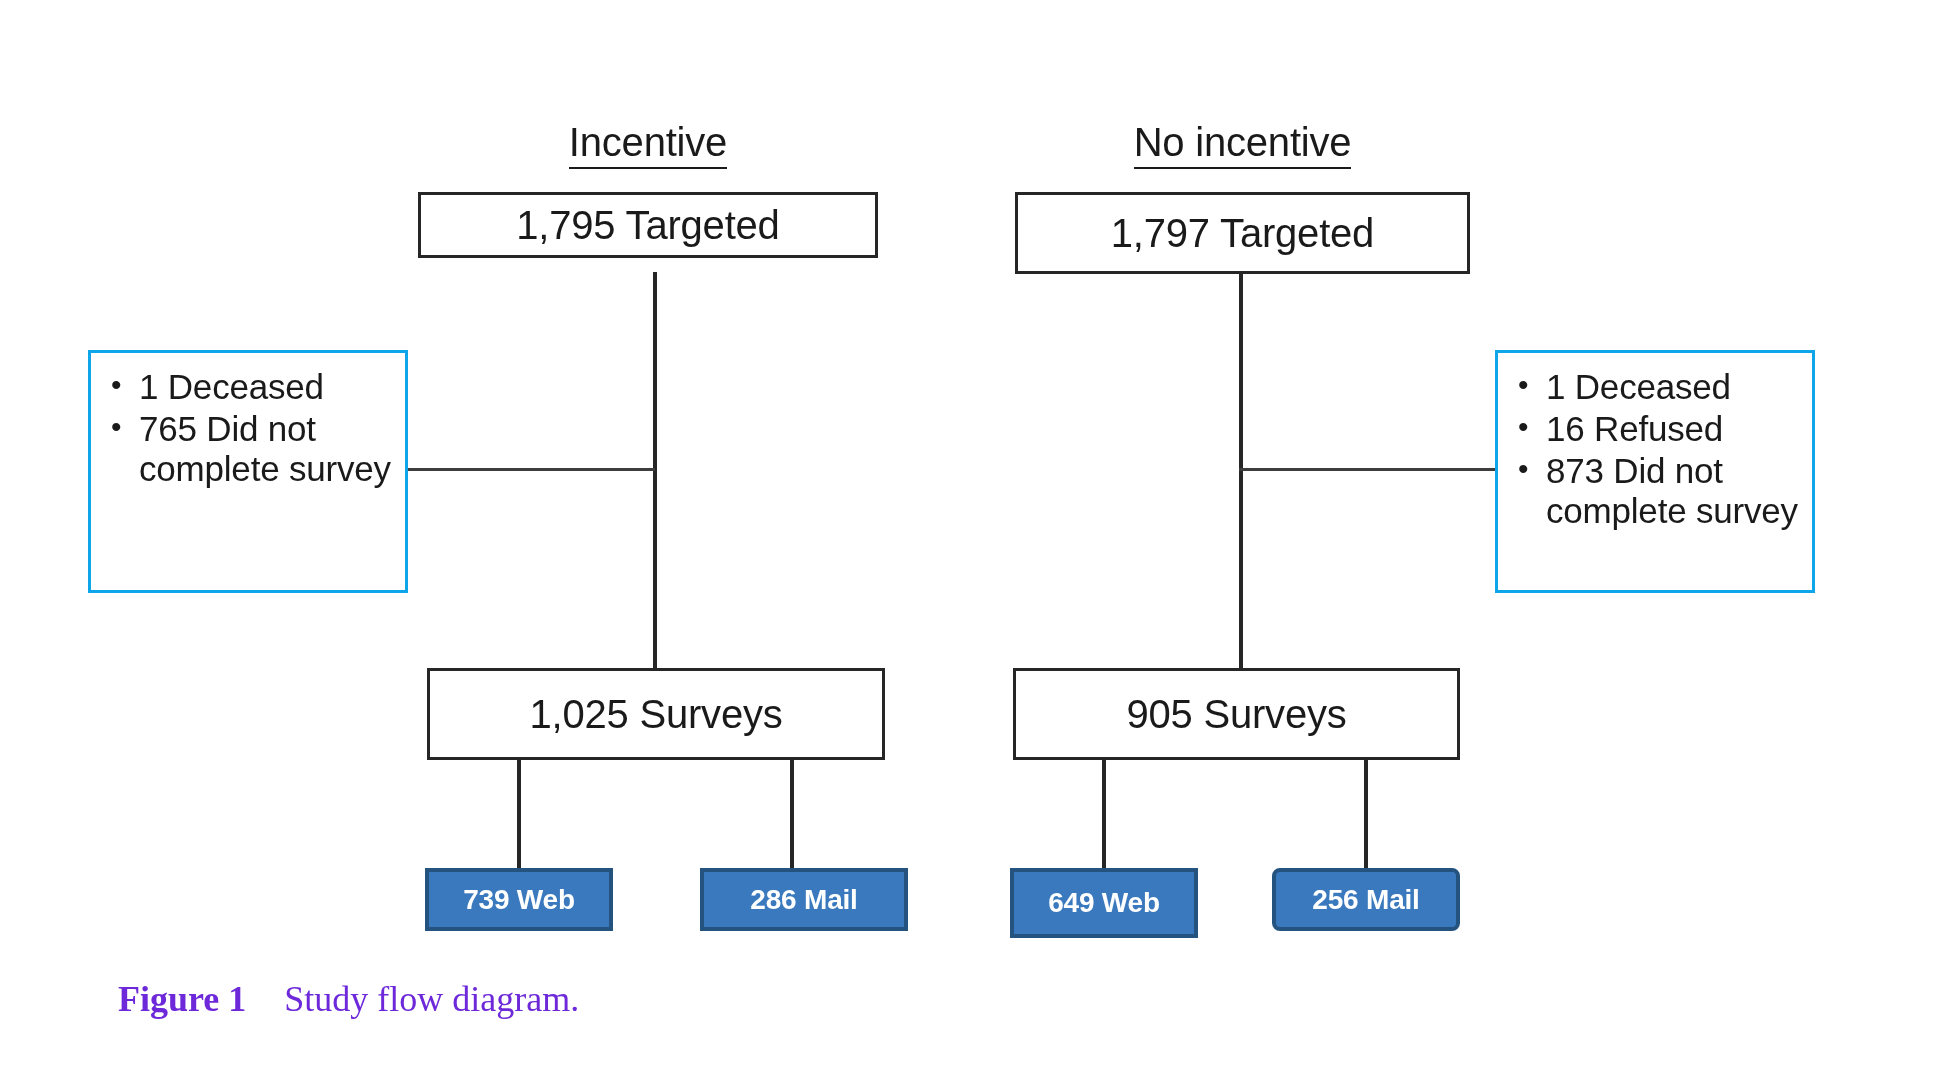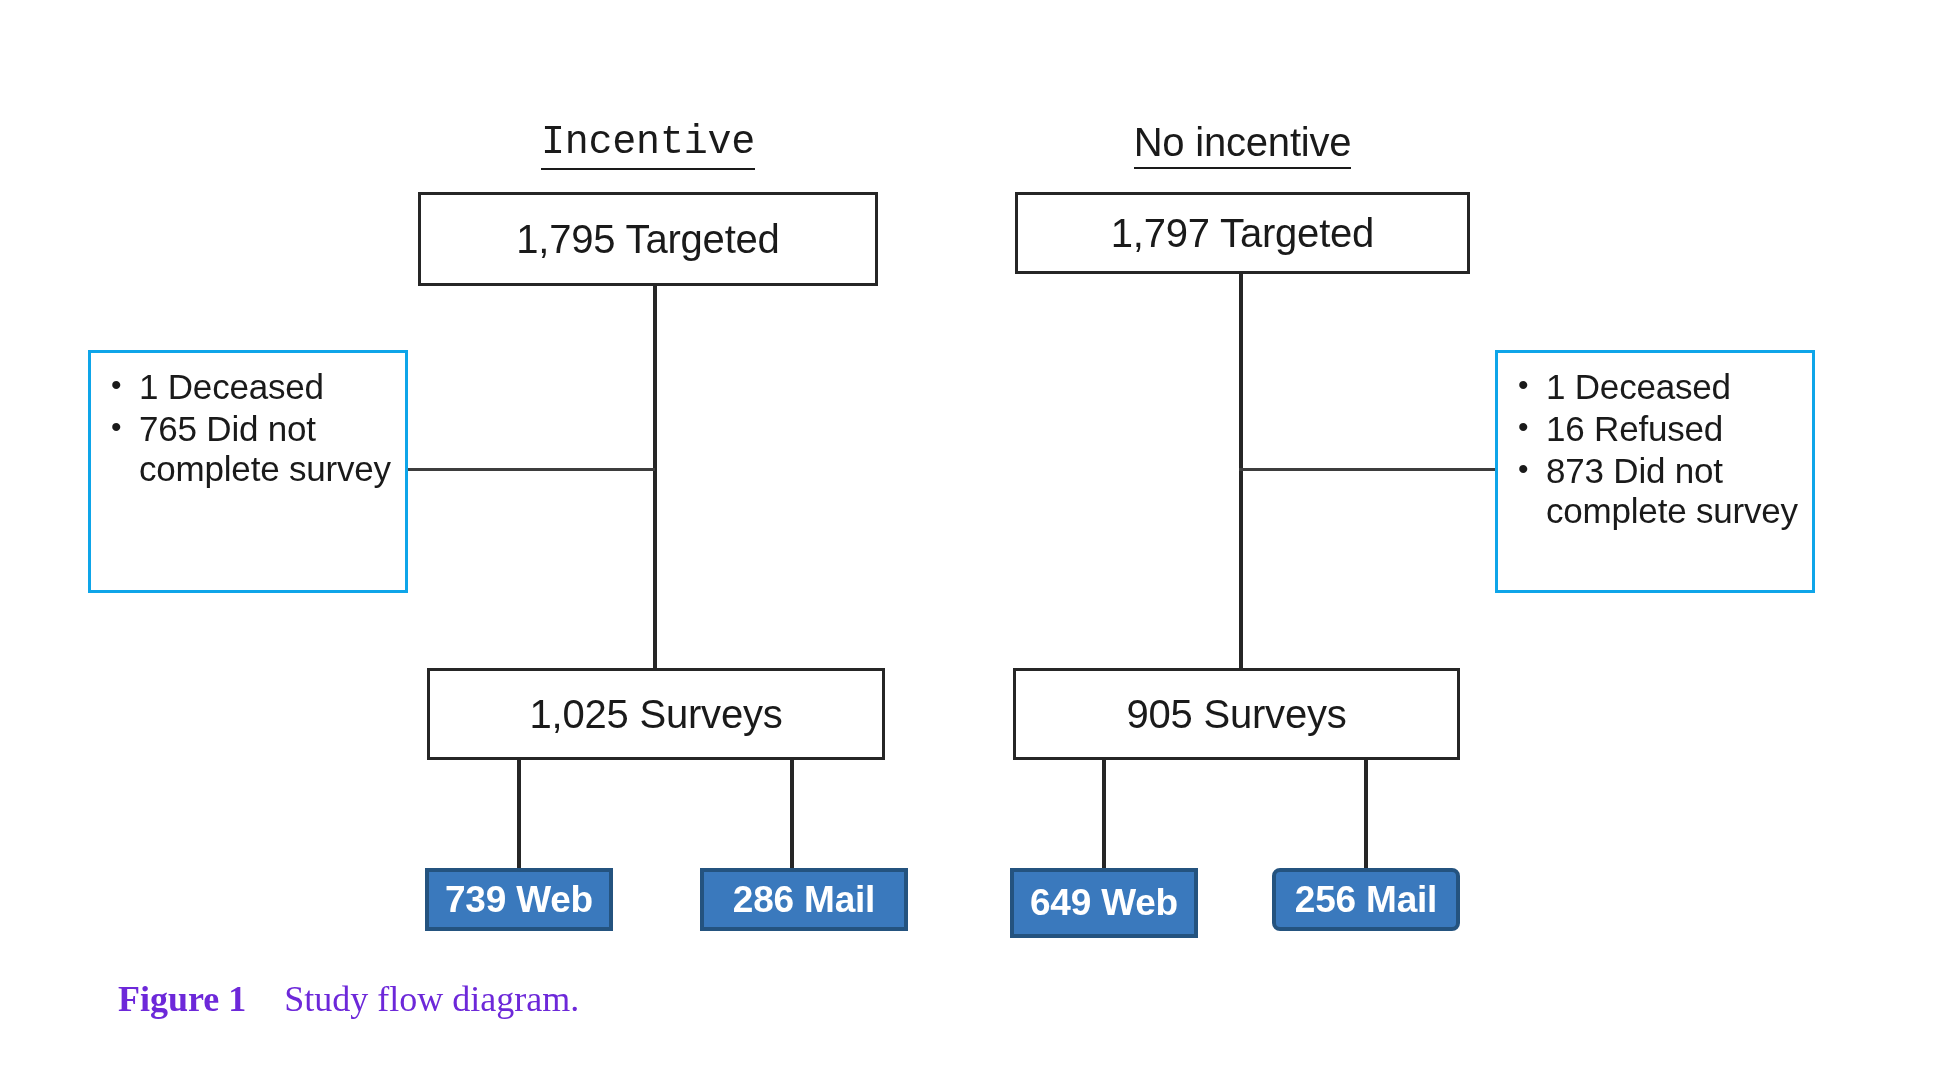--- a/index.html
+++ b/index.html
@@ -30,40 +30,40 @@
     font-size: 40px;
     color: #1a1a1a;
     text-align: center;
     white-space: nowrap;
     letter-spacing: -0.2px;
   }
   .col-header span {
     border-bottom: 2px solid #1a1a1a;
     padding-bottom: 3px;
   }
-  #header-incentive { left: 418px; top: 120px; width: 460px; font-family: Liberation Mono, monospace; }
+  #header-incentive { left: 418px; top: 120px; width: 460px; }
   #header-no-incentive { left: 1015px; top: 120px; width: 455px; }
 
   
   .node-box {
     position: absolute;
     background: #ffffff;
     border: 3px solid #262626;
     box-sizing: border-box;
     display: flex;
     align-items: center;
     justify-content: center;
     font-size: 40px;
     color: #1a1a1a;
     letter-spacing: -0.2px;
     white-space: nowrap;
     z-index: 3;
   }
 
-  #node-targeted-incentive   { left: 418px;  top: 192px; width: 460px; height: 94px; }
+  #node-targeted-incentive   { left: 418px;  top: 192px; width: 460px; height: 66px; }
   #node-targeted-no-incentive{ left: 1015px; top: 192px; width: 455px; height: 82px; }
   #node-surveys-incentive    { left: 427px;  top: 668px; width: 458px; height: 92px; }
   #node-surveys-no-incentive { left: 1013px; top: 668px; width: 447px; height: 92px; }
 
   
   .excl-box {
     position: absolute;
     background: #ffffff;
     border: 3px solid #0ea5e9;
     box-sizing: border-box;
@@ -98,21 +98,21 @@
 
   
   .blue-box {
     position: absolute;
     background: #3a79bd;
     border: 4px solid #24537f;
     box-sizing: border-box;
     display: flex;
     align-items: center;
     justify-content: center;
-    font-size: 37px;
+    font-size: 28px;
     font-weight: bold;
     color: #ffffff;
     white-space: nowrap;
     letter-spacing: -0.2px;
     z-index: 3;
   }
   #node-web-incentive    { left: 425px;  top: 868px; width: 188px; height: 63px; }
   #node-mail-incentive   { left: 700px;  top: 868px; width: 208px; height: 63px; text-align: right; }
   #node-web-no-incentive { left: 1010px; top: 868px; width: 188px; height: 70px; }
   #node-mail-no-incentive{ left: 1272px; top: 868px; width: 188px; height: 63px; border-radius: 8px; }

